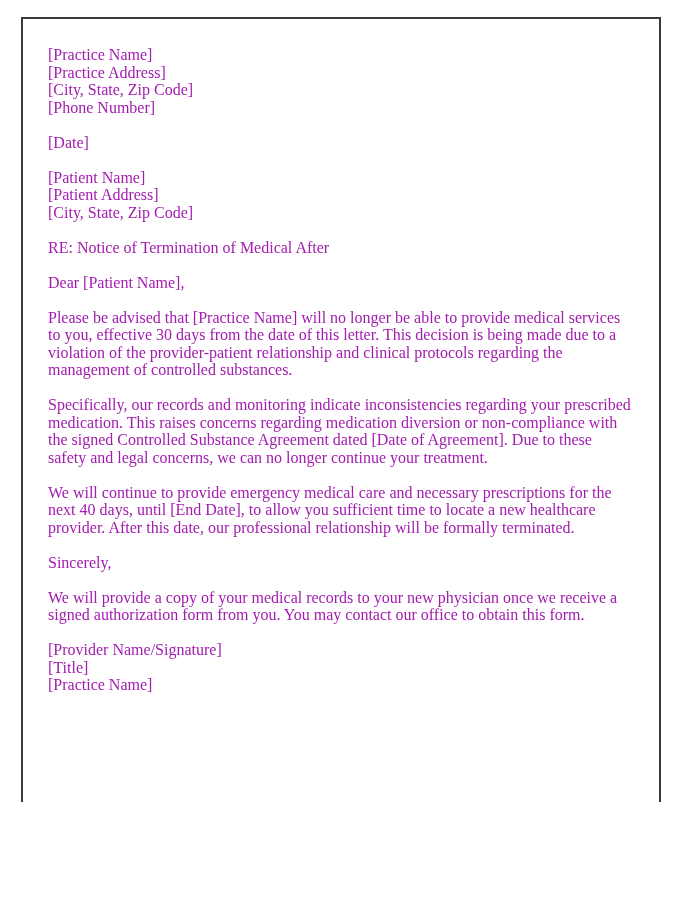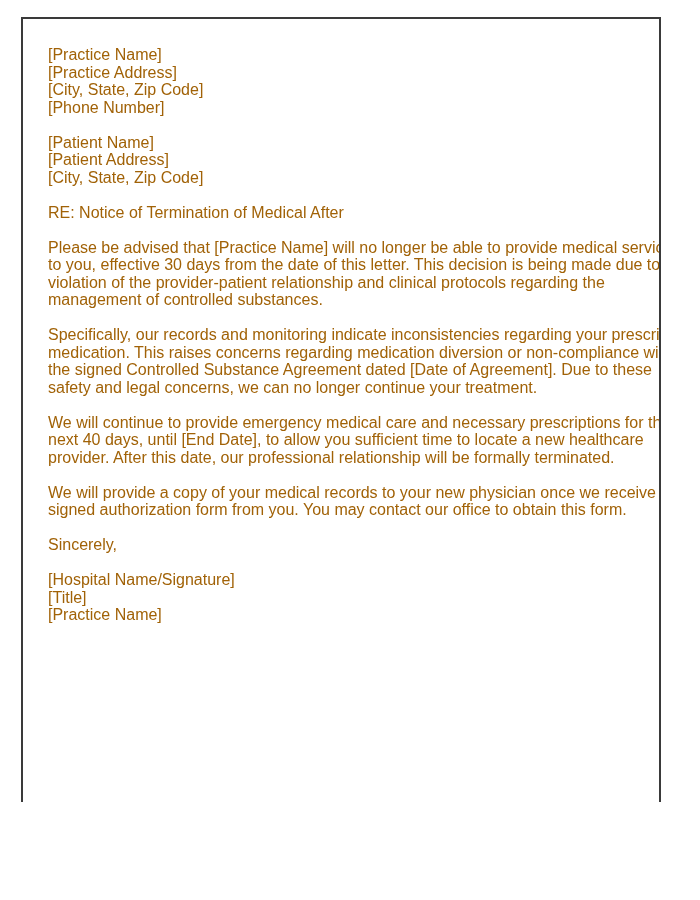--- a/index.html
+++ b/index.html
@@ -23,55 +23,57 @@
     width: 640px;
     height: 785px;
     box-sizing: border-box;
     background: #ffffff;
     border: 2px solid #3a3a3a;
     border-bottom: none;
     padding: 27px 10px 0 25px;
     overflow: hidden;
   }
   .block {
-    font-family: Liberation Sans, sans-serif;
+    font-family: Liberation Serif, serif;
     font-size: 16px;
     line-height: 17.5px;
-    color: #a16207;
+    color: #a21caf;
     white-space: pre;
     margin: 0 0 17.5px 0;
   }
   .block:last-child {
     margin-bottom: 0;
   }
 </style>
 </head>
 <body>
 
 <div class="canvas">
   <div class="sheet">
     <div class="block">[Practice Name]
 [Practice Address]
 [City, State, Zip Code]
 [Phone Number]</div>
+    <div class="block">[Date]</div>
     <div class="block">[Patient Name]
 [Patient Address]
 [City, State, Zip Code]</div>
     <div class="block">RE: Notice of Termination of Medical After</div>
+    <div class="block">Dear [Patient Name],</div>
     <div class="block">Please be advised that [Practice Name] will no longer be able to provide medical services
 to you, effective 30 days from the date of this letter. This decision is being made due to a
 violation of the provider-patient relationship and clinical protocols regarding the
 management of controlled substances.</div>
     <div class="block">Specifically, our records and monitoring indicate inconsistencies regarding your prescribed
 medication. This raises concerns regarding medication diversion or non-compliance with
 the signed Controlled Substance Agreement dated [Date of Agreement]. Due to these
 safety and legal concerns, we can no longer continue your treatment.</div>
     <div class="block">We will continue to provide emergency medical care and necessary prescriptions for the
 next 40 days, until [End Date], to allow you sufficient time to locate a new healthcare
 provider. After this date, our professional relationship will be formally terminated.</div>
+    <div class="block">Sincerely,</div>
     <div class="block">We will provide a copy of your medical records to your new physician once we receive a
 signed authorization form from you. You may contact our office to obtain this form.</div>
-    <div class="block">Sincerely,</div>
-    <div class="block">[Hospital Name/Signature]
+    <div class="block">[Provider Name/Signature]
 [Title]
 [Practice Name]</div>
   </div>
 </div>
 
 </body></html>

